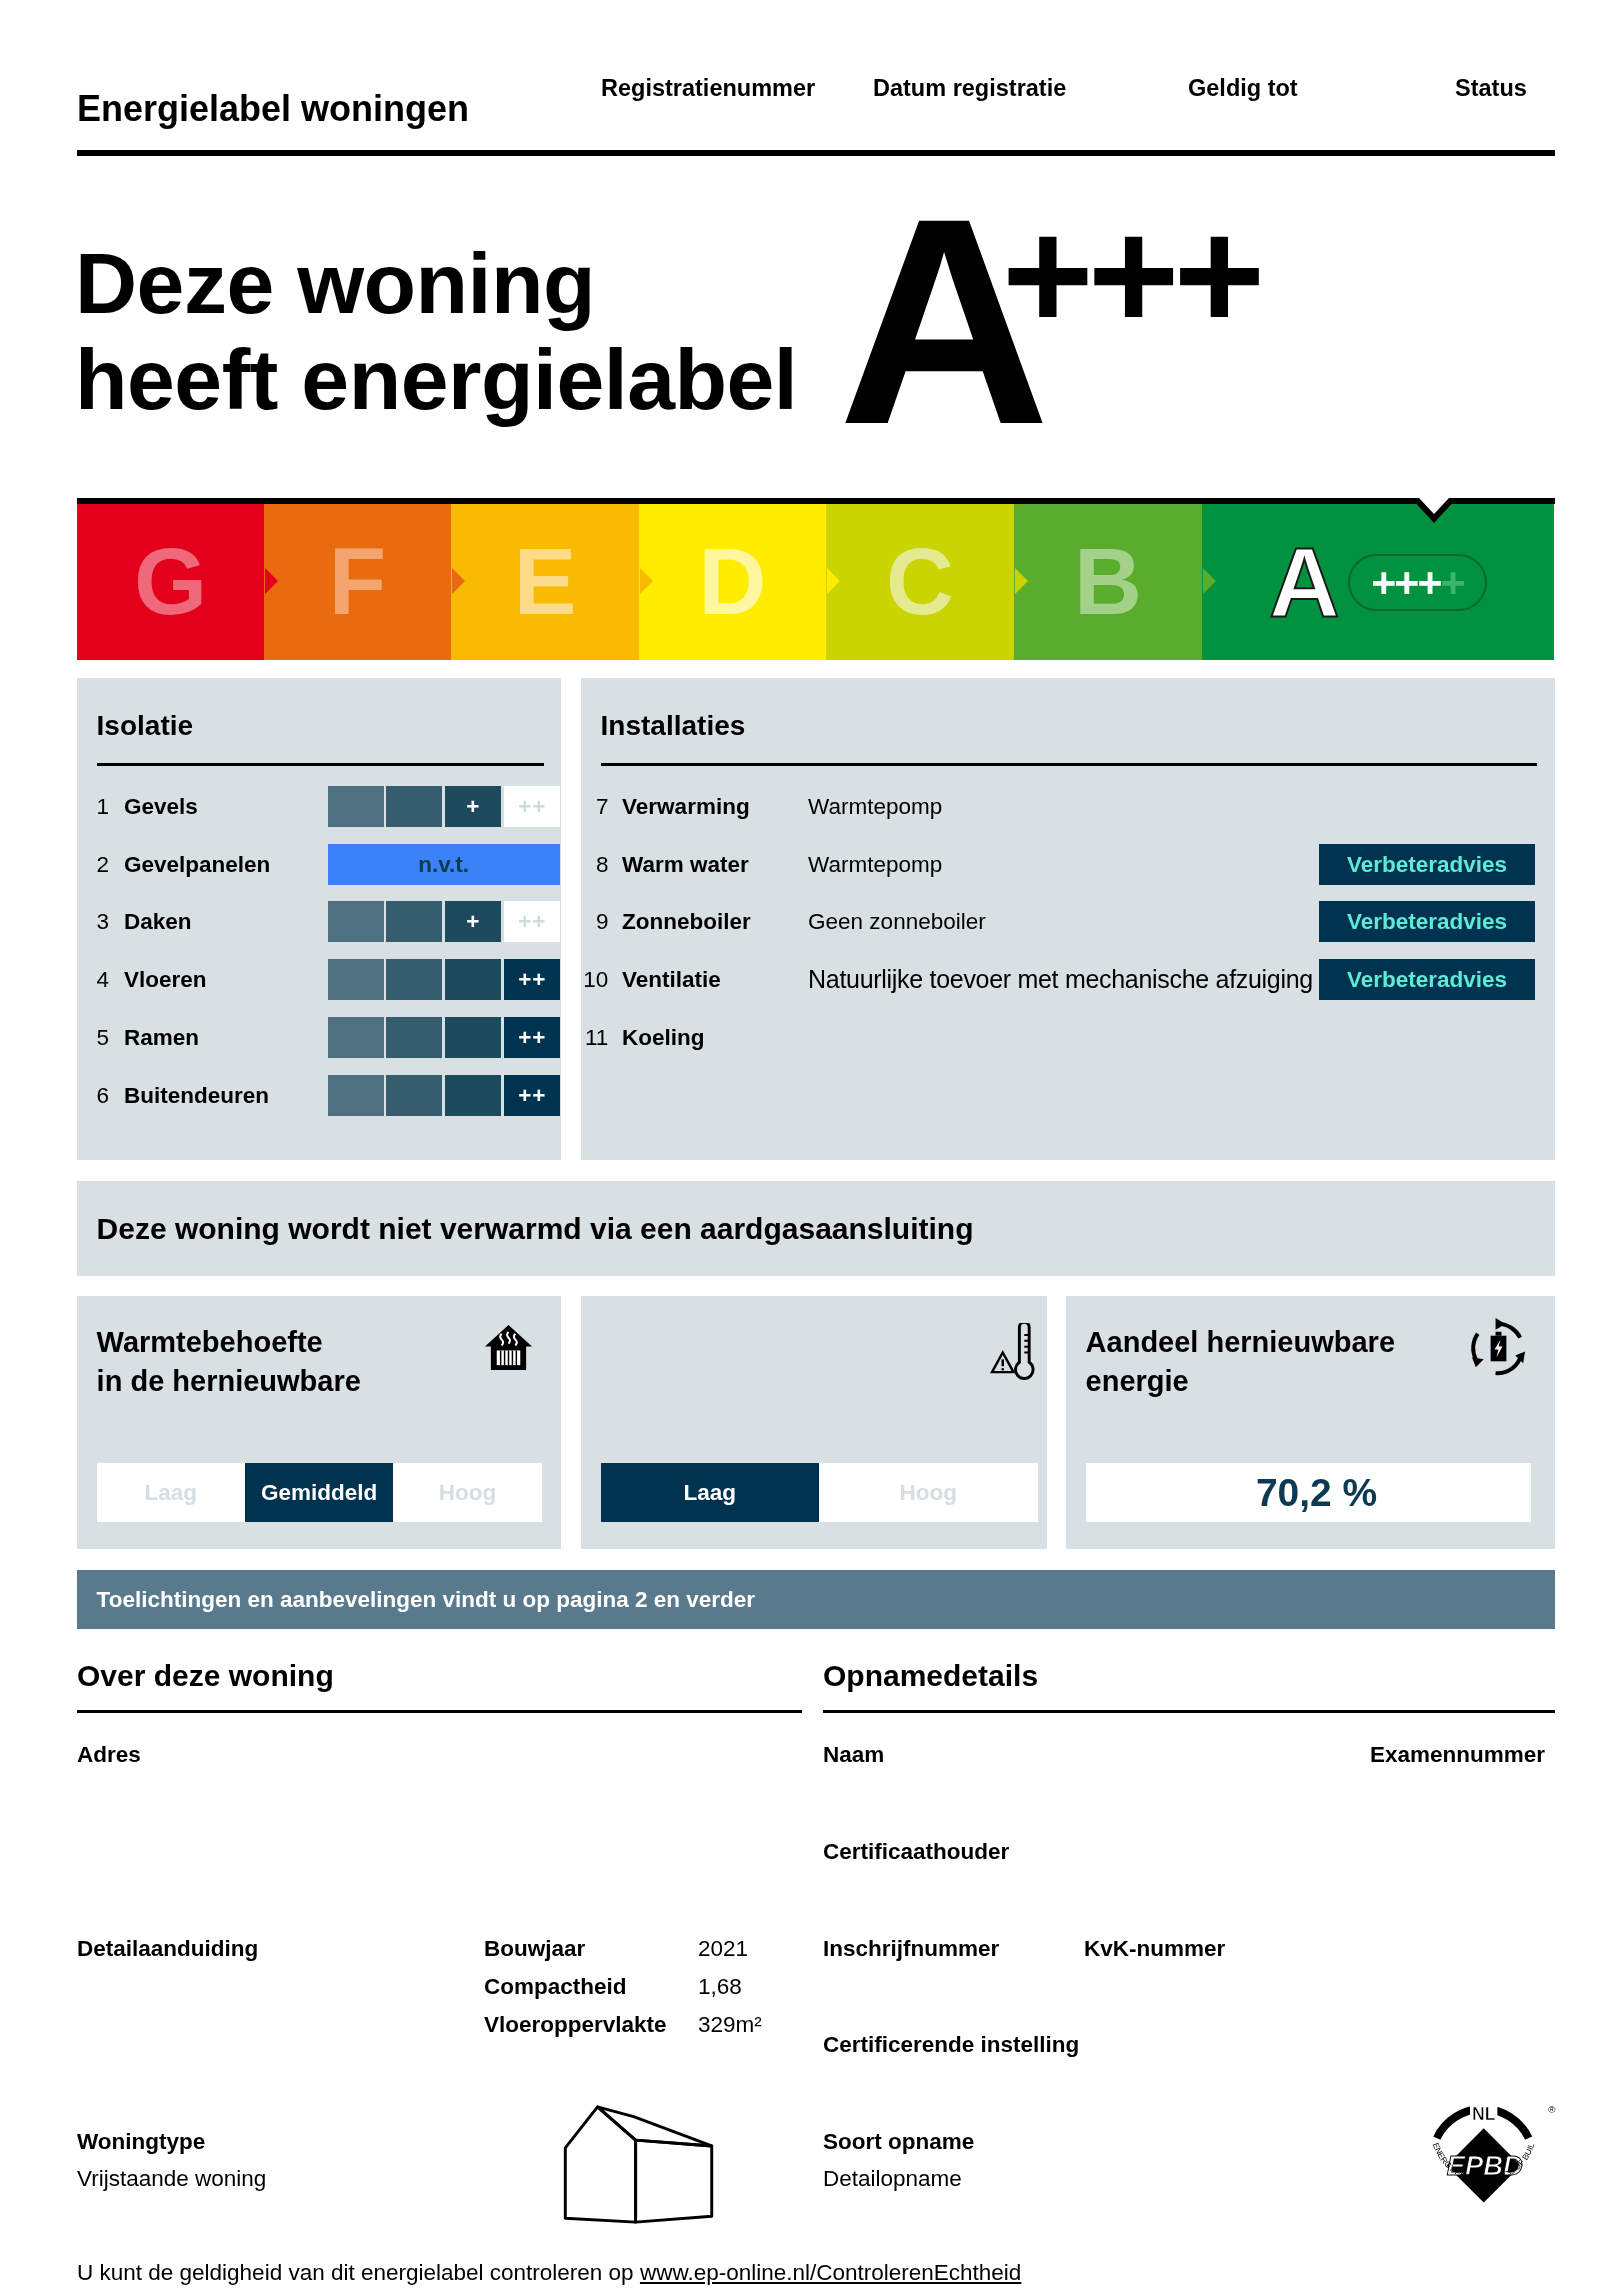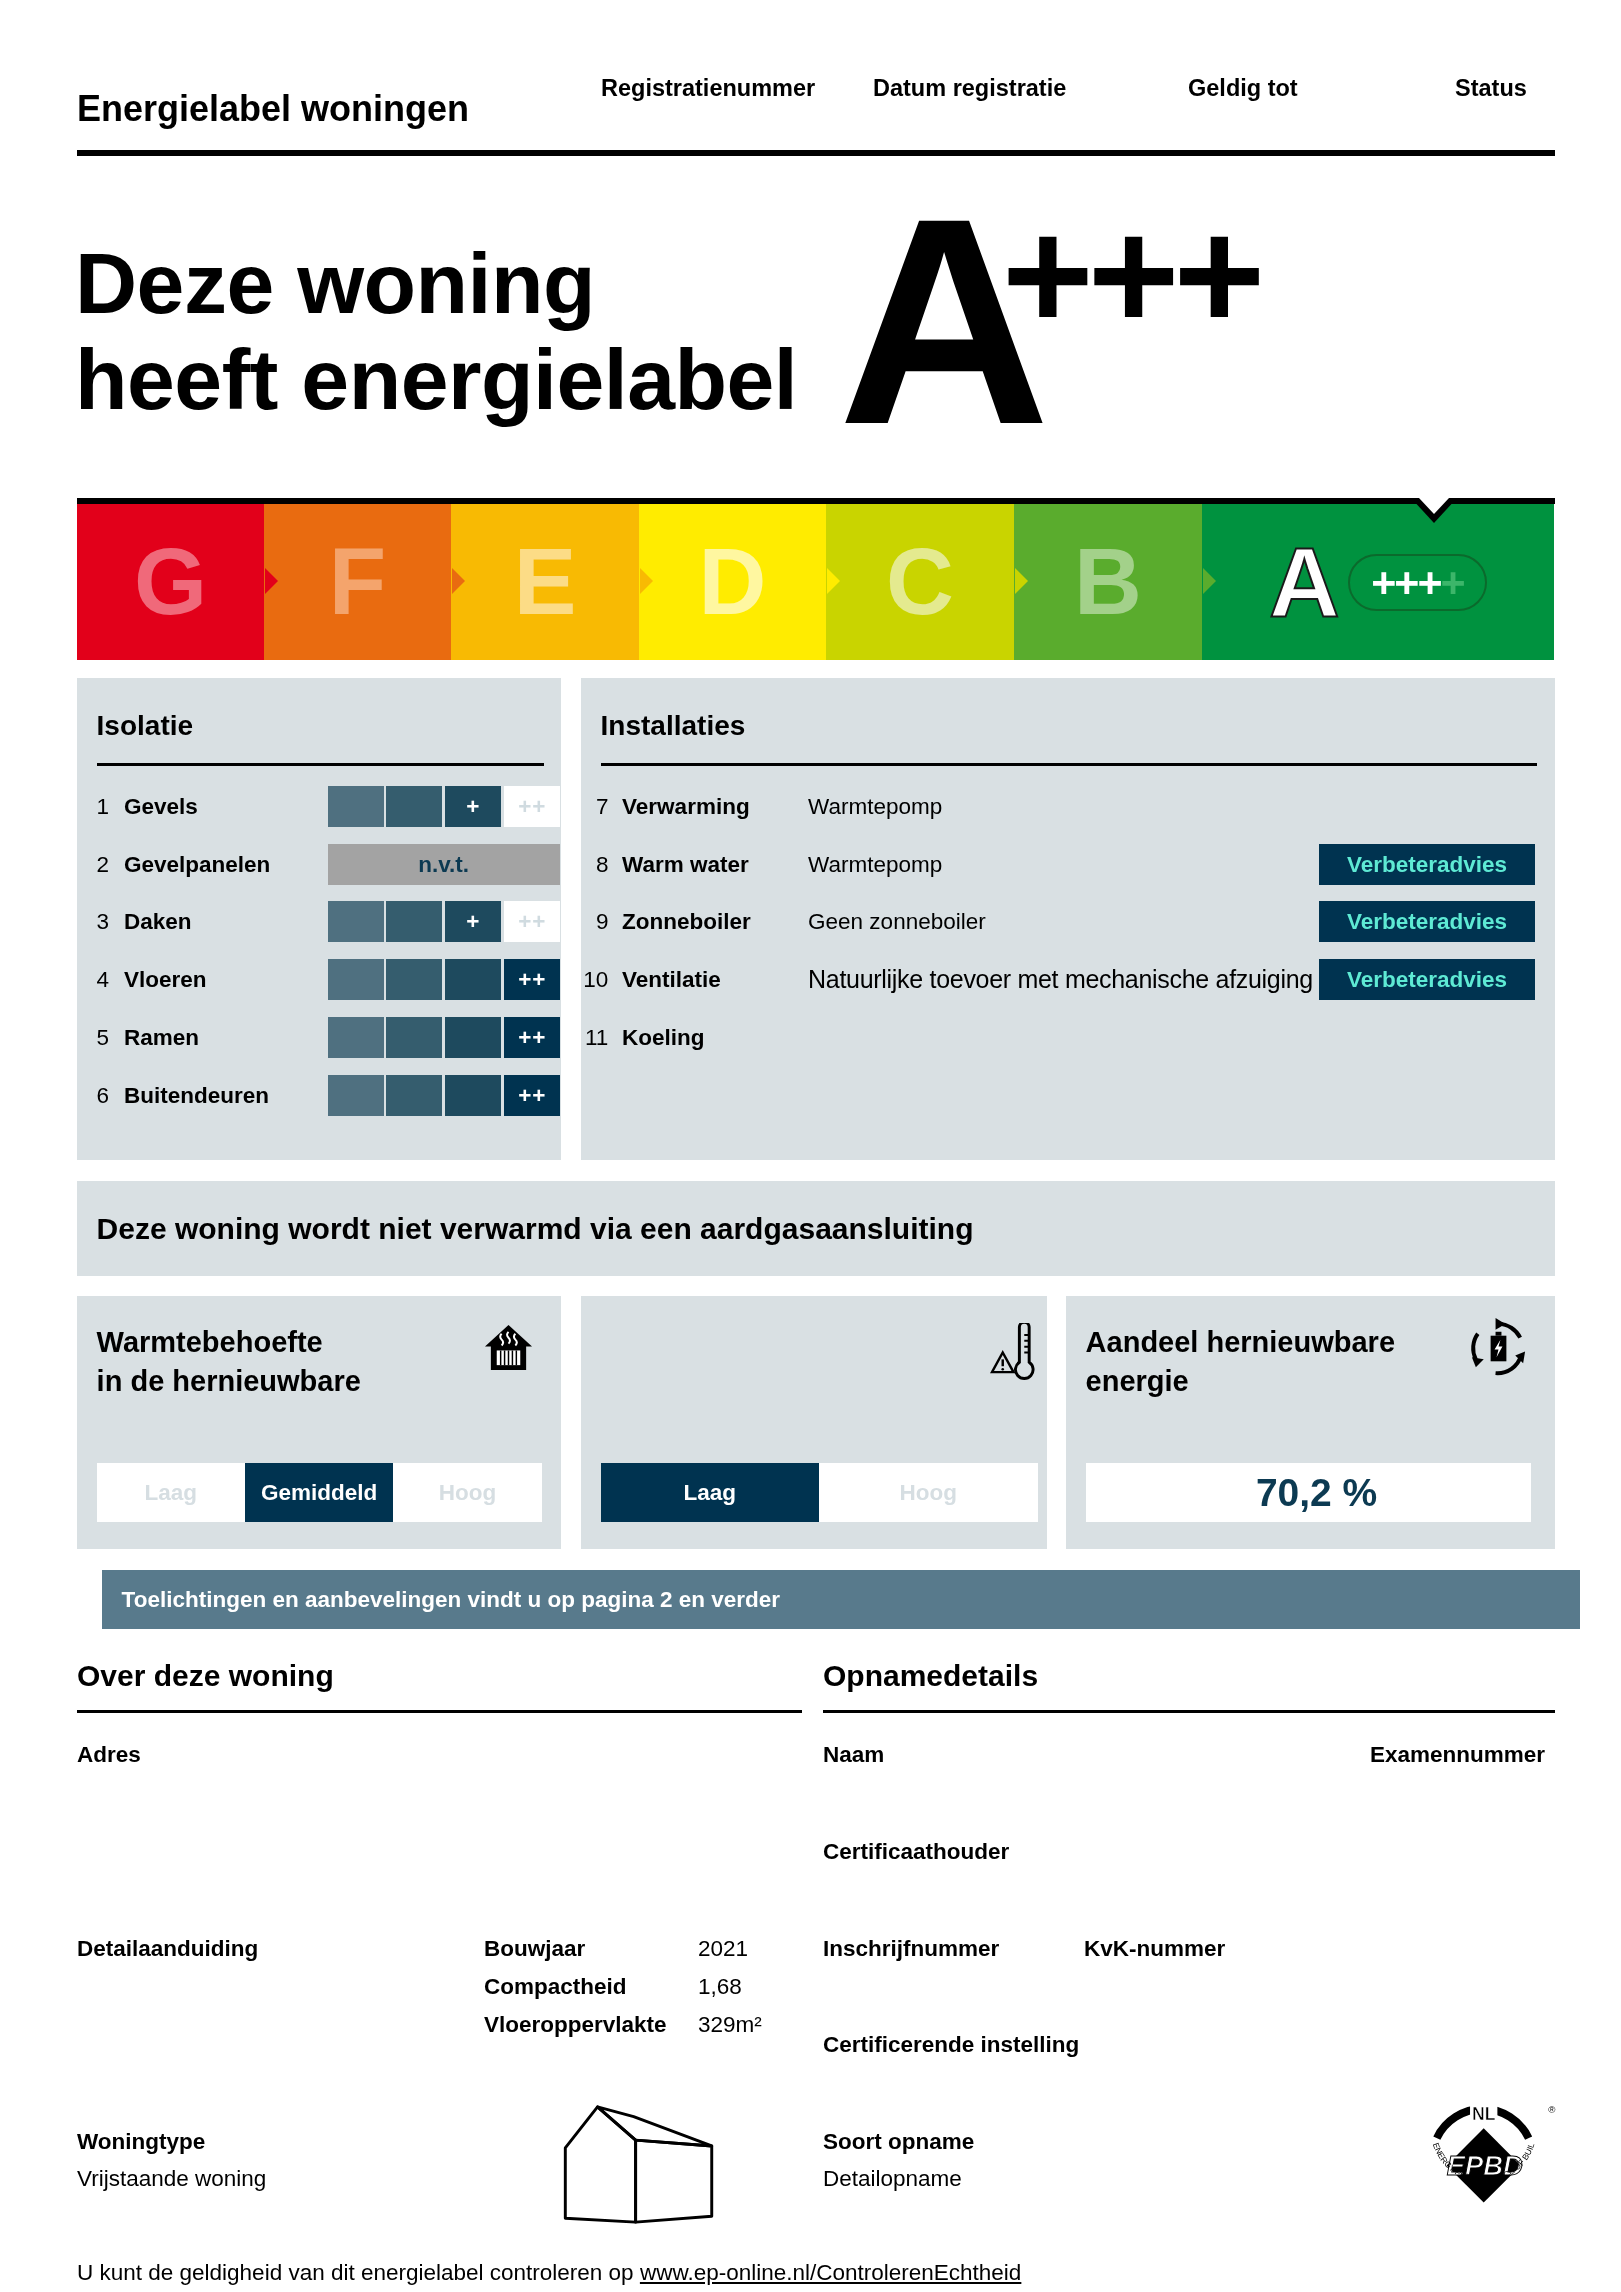--- a/index.html
+++ b/index.html
@@ -37,37 +37,37 @@
   .panel-title { font-size: 28px; font-weight: bold; }
   .panel-rule { height: 2.9px; background: #000; }
 
   .iso-row { position: absolute; left: 19.6px; height: 41px; width: 451px; display: flex; align-items: center; font-size: 22.5px; }
   .iso-row .num { width: 27.4px; }
   .iso-row .name { font-weight: bold; }
   .cells { position: absolute; left: 231px; top: 0; display: flex; gap: 2.9px; }
   .cell { width: 56px; height: 41px; display: flex; align-items: center; justify-content: center; font-size: 22.5px; font-weight: bold; color: #fff; letter-spacing: 1px; }
   .c1 { background: #4f7080; } .c2 { background: #355d6e; } .c3 { background: #1e4a5e; } .c4 { background: #003350; }
   .cw { background: #ffffff; color: #d0dbe0; }
-  .nvt { width: 232px; height: 41px; background: #a3a3a3; display: flex; align-items: center; justify-content: center; color: #0c3a52; font-weight: bold; font-size: 22.5px; }
+  .nvt { width: 232px; height: 41px; background: #3b82f6; display: flex; align-items: center; justify-content: center; color: #0c3a52; font-weight: bold; font-size: 22.5px; }
 
   .ins-row { position: absolute; left: 19.6px; height: 41px; width: 931px; display: flex; align-items: center; font-size: 22.5px; }
   .ins-row .num { width: 27.4px; text-align: right; margin-right: 13.7px; }
   .ins-row .name { font-weight: bold; width: 186px; }
   .ins-row .val { flex: 1; }
   .advice-btn { position: absolute; right: 0; top: 0; width: 216px; height: 41px; background: #003350; color: #5eead4; font-size: 22.5px; font-weight: bold; display: flex; align-items: center; justify-content: center; }
 
   .gas-text { font-size: 30px; font-weight: bold; }
 
   .ind-title { font-size: 29px; font-weight: bold; line-height: 39px; }
   .scale { display: flex; height: 59px; background: #fff; }
   .scale div { flex: 1; display: flex; align-items: center; justify-content: center; font-size: 22.5px; font-weight: bold; color: #d6dee2; }
   .scale .on { background: #003350; color: #fff; }
   .pct { height: 59px; background: #fff; display: flex; align-items: center; justify-content: center; font-size: 39px; font-weight: bold; color: #0c3a52; padding-left: 17px; }
 
-  .note-bar { left: 77px; top: 1570px; width: 1478px; height: 59px; background: #587a8c; color: #fff; font-size: 22.5px; font-weight: bold; display: flex; align-items: center; padding-left: 19.6px; margin-left: 25px; }
+  .note-bar { left: 77px; top: 1570px; width: 1478px; height: 59px; background: #587a8c; color: #fff; font-size: 22.5px; font-weight: bold; display: flex; align-items: center; padding-left: 19.6px; }
 
   .sec-title { font-size: 30px; font-weight: bold; }
   .sec-rule { height: 2.9px; background: #000; }
   .lbl { font-size: 22.5px; font-weight: bold; }
   .val { font-size: 22.5px; }
 
   .footer { left: 77px; top: 2260px; font-size: 22.5px; }
   .footer a { color: #000; text-decoration: underline; }
 </style>
 </head>

